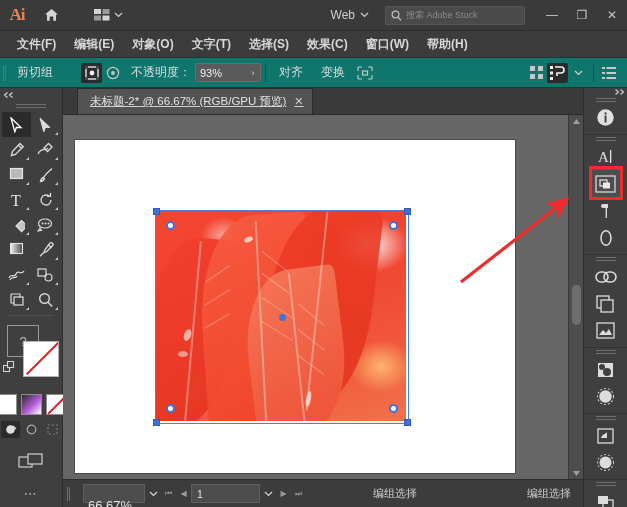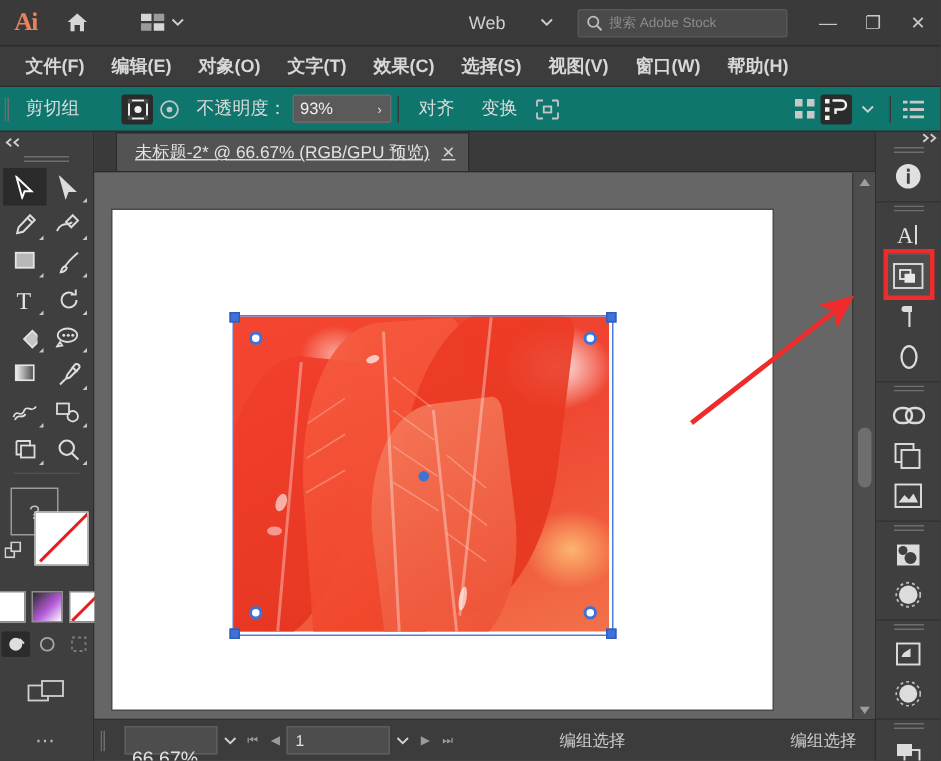--- a/index.html
+++ b/index.html
@@ -11,21 +11,21 @@
   .app{position:absolute;inset:0;background:#3c3c3c;display:flex;flex-direction:column;}
 
   
   .titlebar{height:30px;background:#3a3a3a;display:flex;align-items:center;
             border-bottom:1px solid #2c2c2c;position:relative;flex:0 0 auto;}
   .ai-logo{width:34px;height:30px;display:flex;align-items:center;justify-content:center;
            font-size:17px;font-weight:bold;color:#e8825a;letter-spacing:-1px;font-family:"Liberation Serif",serif;text-align:right;}
   .home-btn{width:34px;height:30px;display:flex;align-items:center;justify-content:center;}
   .arrange-btn{width:44px;height:30px;display:flex;align-items:center;justify-content:center;gap:3px;margin-left:18px;}
   .tb-spacer{flex:1;}
-  .web-sel{display:flex;align-items:center;gap:23px;font-size:12px;color:#cfcfcf;margin-right:16px;}
+  .web-sel{display:flex;align-items:center;gap:5px;font-size:12px;color:#cfcfcf;margin-right:16px;}
   .searchbox{width:128px;height:17px;background:#4a4a4a;border:1px solid #565656;border-radius:2px;
              display:flex;align-items:center;padding:0 5px;gap:4px;margin-right:12px;}
   .searchbox span{font-size:9px;color:#8b8b8b;white-space:nowrap;overflow:hidden;}
   .winbtns{display:flex;height:30px;}
   .winbtn{width:30px;height:30px;display:flex;align-items:center;justify-content:center;color:#c8c8c8;font-size:12px;}
 
   
   .menubar{height:26px;background:#3c3c3c;display:flex;align-items:center;padding-left:8px;
            border-bottom:1px solid #2e2e2e;flex:0 0 auto;}
   .menuitem{font-size:12px;color:#d7d7d7;padding:0 9px;line-height:26px;white-space:nowrap;font-weight:bold;}
@@ -193,23 +193,22 @@
       <div class="winbtn">❐</div>
       <div class="winbtn">✕</div>
     </div>
   </div>
 
   <div class="menubar">
     <div class="menuitem">文件(F)</div>
     <div class="menuitem">编辑(E)</div>
     <div class="menuitem">对象(O)</div>
     <div class="menuitem">文字(T)</div>
+    <div class="menuitem">选择(S)</div>
     <div class="menuitem">效果(C)</div>
-    <div class="menuitem">选择(S)</div>
-    <div class="menuitem">视图(V)</div>
     <div class="menuitem">窗口(W)</div>
     <div class="menuitem">帮助(H)</div>
   </div>
 
   <div class="ctrlbar">
     <div class="ctrl-grip">
       <svg class="ico" width="3" height="16" viewBox="0 0 3 16">
           <g fill="#6e6e6e">
             <rect y="0" width="1" height="16"></rect>
             <rect x="2" y="0" width="1" height="16"></rect>

